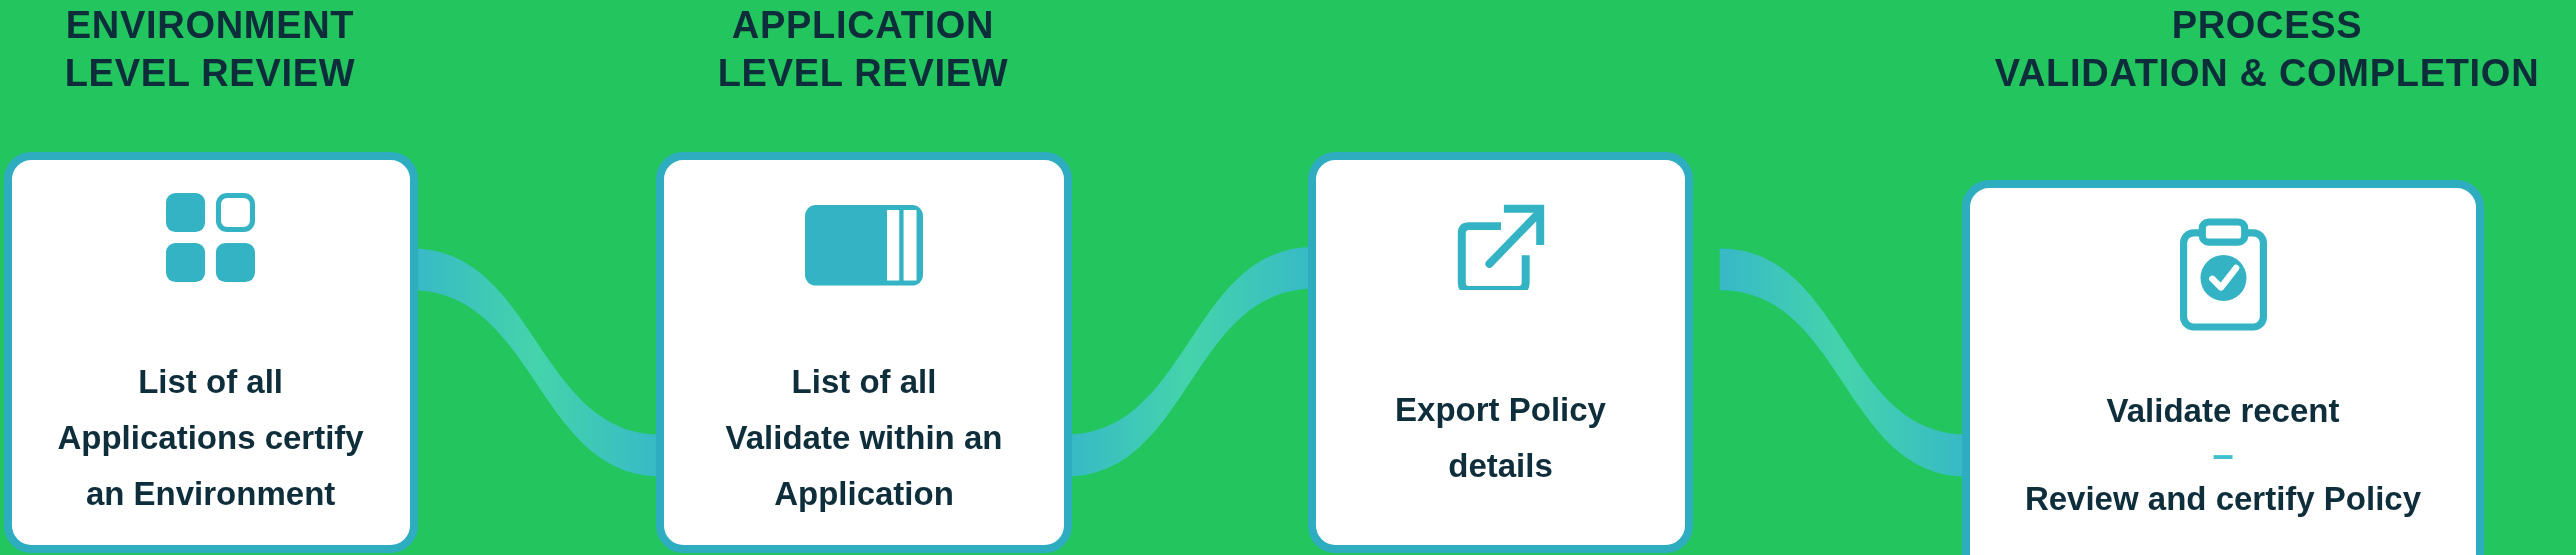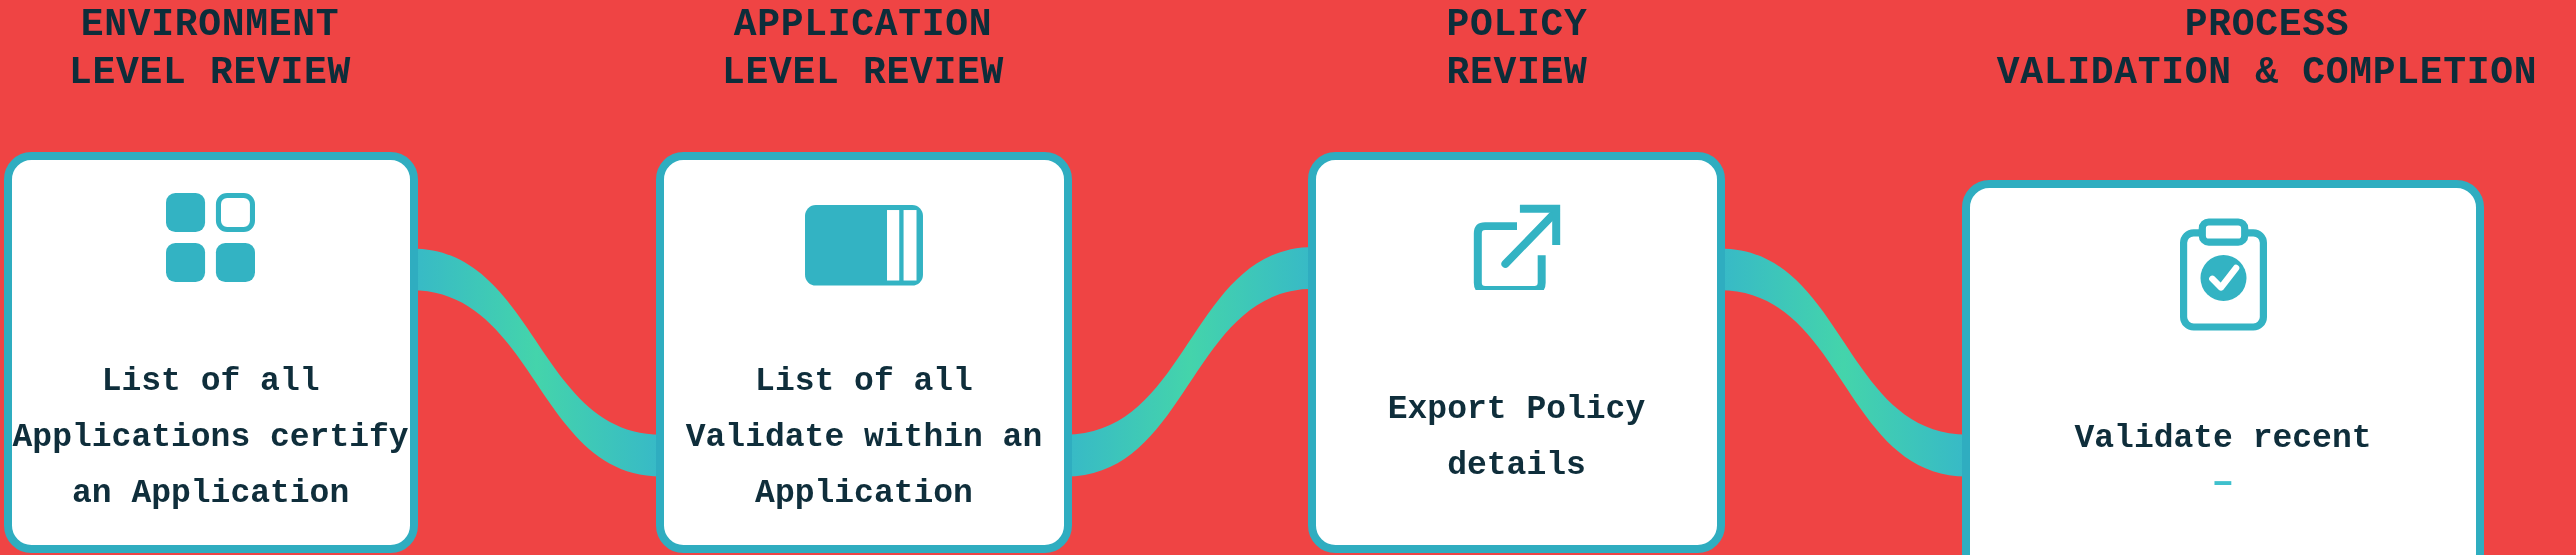--- a/index.html
+++ b/index.html
@@ -1,21 +1,21 @@
 <!DOCTYPE html>
 <html style="font-size:11.6px"><head>
 <meta charset="utf-8">
 <style>
   html,body{margin:0;padding:0;background:#ffffff;}
   .canvas{
     position:relative;
     width:2576px;height:556px;
     overflow:hidden;
-    font-family:Liberation Mono, monospace;
-    background:#ef4444;
+    font-family:Liberation Sans, sans-serif;
+    background:#22c55e;
   }
   
   .ribbons{position:absolute;left:0;top:0;z-index:0;}
   
   .step-title{
     position:absolute;top:1.4px;width:722px;
     text-align:center;
     font-size:38px;font-weight:bold;letter-spacing:0.7px;
     line-height:48px;color:#0d2d3a;
     z-index:2;
@@ -85,21 +85,21 @@
       <svg width="89" height="89" viewBox="0 0 123 123">
         <rect x="0" y="0" width="54" height="54" rx="13" fill="#33b3c3"></rect>
         <rect x="72.5" y="3.5" width="47" height="47" rx="12" fill="#ffffff" stroke="#33b3c3" stroke-width="7"></rect>
         <rect x="0" y="69" width="54" height="54" rx="13" fill="#33b3c3"></rect>
         <rect x="69" y="69" width="54" height="54" rx="13" fill="#33b3c3"></rect>
       </svg>
     </div>
     <div class="body-text">
       <div class="line">List of all</div>
       <div class="line">Applications certify</div>
-      <div class="line">an Application</div>
+      <div class="line">an Environment</div>
     </div>
   </div>
 
   <div class="step-title" style="left:502px;">
     <div>APPLICATION</div>
     <div>LEVEL REVIEW</div>
   </div>
   <div class="box" style="left:656px;width:416px;">
     <div class="icon-wrap" style="top:45px;">
       <svg width="118" height="82" viewBox="0 0 164 114">
@@ -108,25 +108,21 @@
         <rect x="137" y="7" width="18" height="98" fill="#ffffff"></rect>
       </svg>
     </div>
     <div class="body-text">
       <div class="line">List of all</div>
       <div class="line">Validate within an</div>
       <div class="line">Application</div>
     </div>
   </div>
 
-  <div class="step-title" style="left:1156px;">
-    <div>POLICY</div>
-    <div>REVIEW</div>
-  </div>
-  <div class="box" style="left:1308px;width:417px;">
+  <div class="box" style="left:1308px;width:385px;">
     <div class="icon-wrap" style="top:40px;">
       <svg width="90" height="90" viewBox="0 0 124 124" fill="none">
         <path d="M 62 36 L 18 36 Q 8 36 8 46 L 8 114 Q 8 124 18 124 L 86 124 Q 96 124 96 114 L 96 76" stroke="#33b3c3" stroke-width="11" fill="none"></path>
         <path d="M 46 88 L 110 22" stroke="#33b3c3" stroke-width="11" stroke-linecap="round"></path>
         <path d="M 66 12 L 116 12 L 116 62" stroke="#33b3c3" stroke-width="11" fill="none"></path>
       </svg>
     </div>
     <div class="body-text">
       <div class="line">Export Policy</div>
       <div class="line">details</div>
@@ -142,17 +138,18 @@
       <svg width="87" height="113" viewBox="0 0 121 156">
         <rect x="5" y="20" width="111" height="131" rx="14" fill="#ffffff" stroke="#33b3c3" stroke-width="10"></rect>
         <rect x="31" y="5" width="59" height="28" rx="9" fill="#ffffff" stroke="#33b3c3" stroke-width="10"></rect>
         <circle cx="60.5" cy="83" r="32" fill="#33b3c3"></circle>
         <path d="M 45 84 L 57 96 L 78 69" stroke="#ffffff" stroke-width="9" fill="none" stroke-linecap="round" stroke-linejoin="round"></path>
       </svg>
     </div>
     <div class="body-text body-text-4">
       <div class="line">Validate recent</div>
       <div class="dash-line">–</div>
+      <div class="line">Review and certify Policy</div>
     </div>
   </div>
 
 </div>
 
 
 </body></html>

